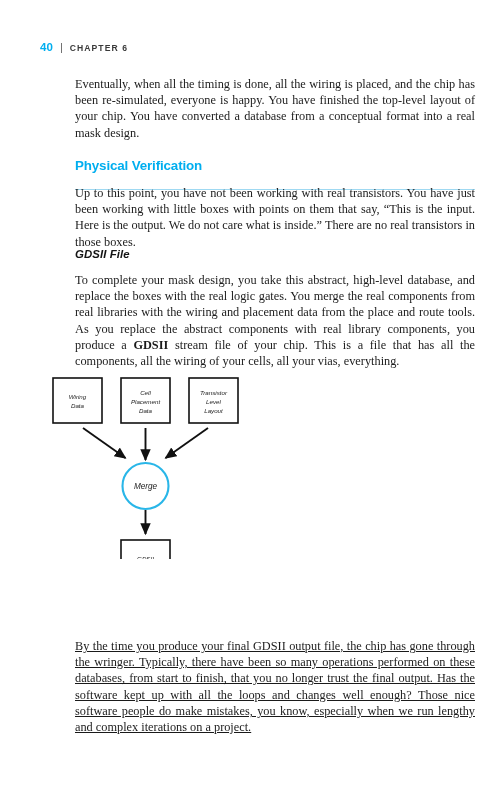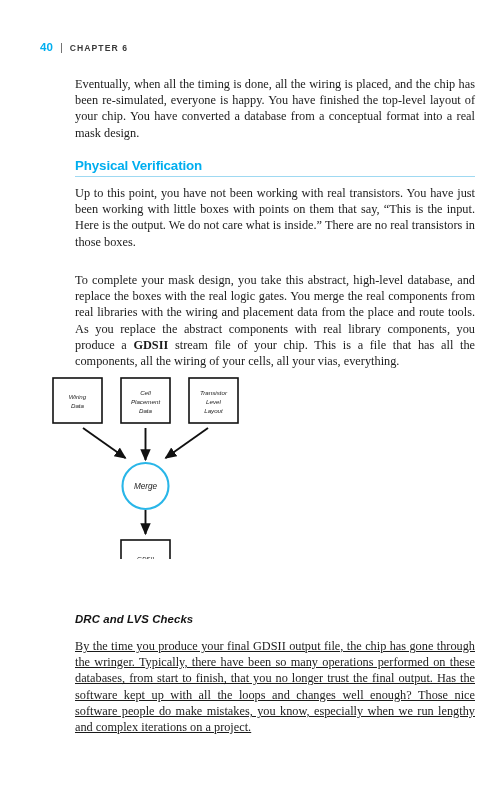--- a/index.html
+++ b/index.html
@@ -75,21 +75,21 @@
   }
   p.body b { font-weight: bold; }
 
   
   .h-a {
     font-family: "Liberation Sans", "DejaVu Sans", sans-serif;
     font-weight: bold;
     font-size: 13.4px;
     color: #00AEEF;
     letter-spacing: -0.15px;
-    padding-bottom: 3px;
+    padding-bottom: 16px;
     border-bottom: 1.1px solid #9fd9f2;
     display: block;
     margin: 0;
   }
   .h-b {
     font-family: "Liberation Sans", "DejaVu Sans", sans-serif;
     font-weight: bold;
     font-style: italic;
     font-size: 11.4px;
     color: #141414;
@@ -150,20 +150,23 @@
   </div>
 
   <div class="col" style="top:158px;">
     <h2 class="h-a">Physical Verification</h2>
   </div>
 
   <div class="col" style="top:185px;">
     <p class="body">Up to this point, you have not been working with real transistors. You have just been working with little boxes with points on them that say, “This is the input. Here is the output. We do not care what is inside.” There are no real transistors in those boxes.</p>
   </div>
 
+  <div class="col" style="top:248px;">
+    <h3 class="h-b">GDSII File</h3>
+  </div>
 
   <div class="col" style="top:272px;">
     <p class="body"><span>To complete your mask design, you take this abstract, high-level database, and replace the boxes with the real logic gates. You merge the real components from real libraries with the wiring and placement data from the place and route tools. As you replace the abstract components with real library components, you produce a </span><b>GDSII</b><span> stream file of your chip. This is a file that has all the components, all the wiring of your cells, all your vias, everything.</span></p>
   </div>
 
   <div class="figure-wrap">
     <svg class="fig-svg" width="400" height="185" viewBox="0 0 400 185" xmlns="http://www.w3.org/2000/svg">
       <defs>
         <marker id="arrowhead" markerWidth="7" markerHeight="7" refX="5.6" refY="3" orient="auto" markerUnits="strokeWidth">
           <path d="M0,0.25 L6.2,3 L0,5.75 z" fill="#111111"></path>
@@ -203,21 +206,18 @@
 
       <g>
         <rect x="78" y="166" width="49" height="45" fill="#ffffff" stroke="#111111" stroke-width="1.6"></rect>
         <text class="node-label" x="102.5" y="186.5" text-anchor="middle">GDSII</text>
         <text class="node-label" x="102.5" y="195.5" text-anchor="middle">File</text>
       </g>
     </svg>
   </div>
 
 
-  <div class="col" style="top:613px;">
-    <h3 class="h-b">DRC and LVS Checks</h3>
-  </div>
 
   <div class="col" style="top:638px;text-decoration:underline;">
     <p class="body">By the time you produce your final GDSII output file, the chip has gone through the wringer. Typically, there have been so many operations performed on these databases, from start to finish, that you no longer trust the final output. Has the software kept up with all the loops and changes well enough? Those nice software people do make mistakes, you know, especially when we run lengthy and complex iterations on a project.</p>
   </div>
 
 </div>
 
 </body></html>

